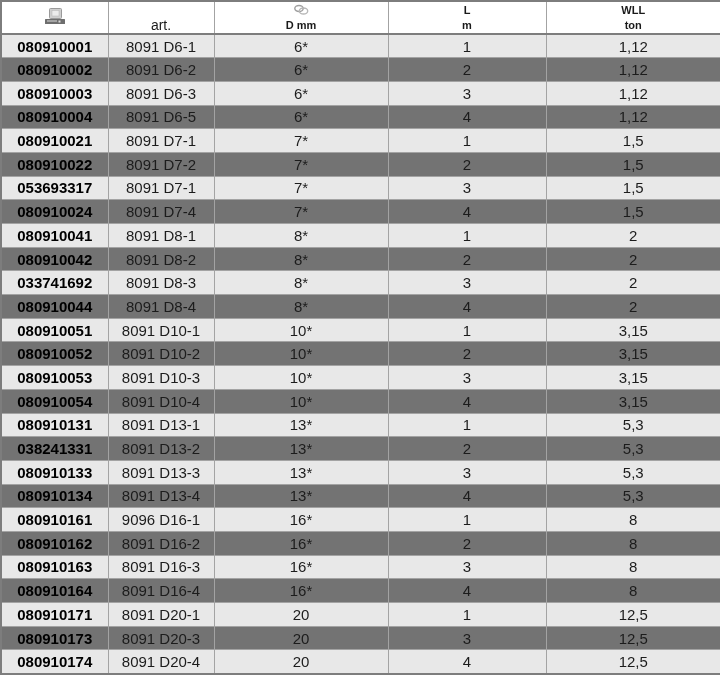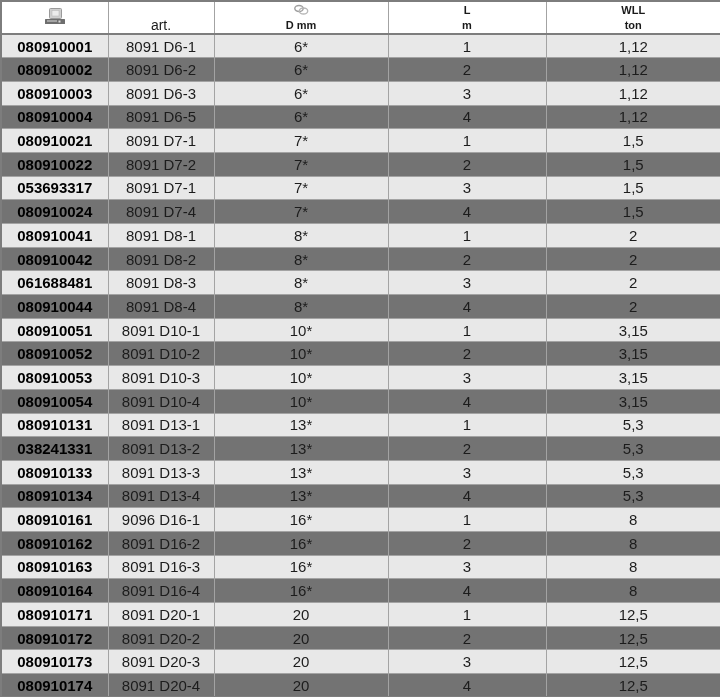--- a/index.html
+++ b/index.html
@@ -155,21 +155,21 @@
         <td>2</td>
       </tr>
       <tr>
         <td>080910042</td>
         <td>8091 D8-2</td>
         <td>8*</td>
         <td>2</td>
         <td>2</td>
       </tr>
       <tr>
-        <td>061688481</td>
+        <td>033741692</td>
         <td>8091 D8-3</td>
         <td>8*</td>
         <td>3</td>
         <td>2</td>
       </tr>
       <tr>
         <td>080910044</td>
         <td>8091 D8-4</td>
         <td>8*</td>
         <td>4</td>
@@ -257,27 +257,20 @@
         <td>8091 D16-4</td>
         <td>16*</td>
         <td>4</td>
         <td>8</td>
       </tr>
       <tr>
         <td>080910171</td>
         <td>8091 D20-1</td>
         <td>20</td>
         <td>1</td>
-        <td>12,5</td>
-      </tr>
-      <tr>
-        <td>080910172</td>
-        <td>8091 D20-2</td>
-        <td>20</td>
-        <td>2</td>
         <td>12,5</td>
       </tr>
       <tr>
         <td>080910173</td>
         <td>8091 D20-3</td>
         <td>20</td>
         <td>3</td>
         <td>12,5</td>
       </tr>
       <tr>

